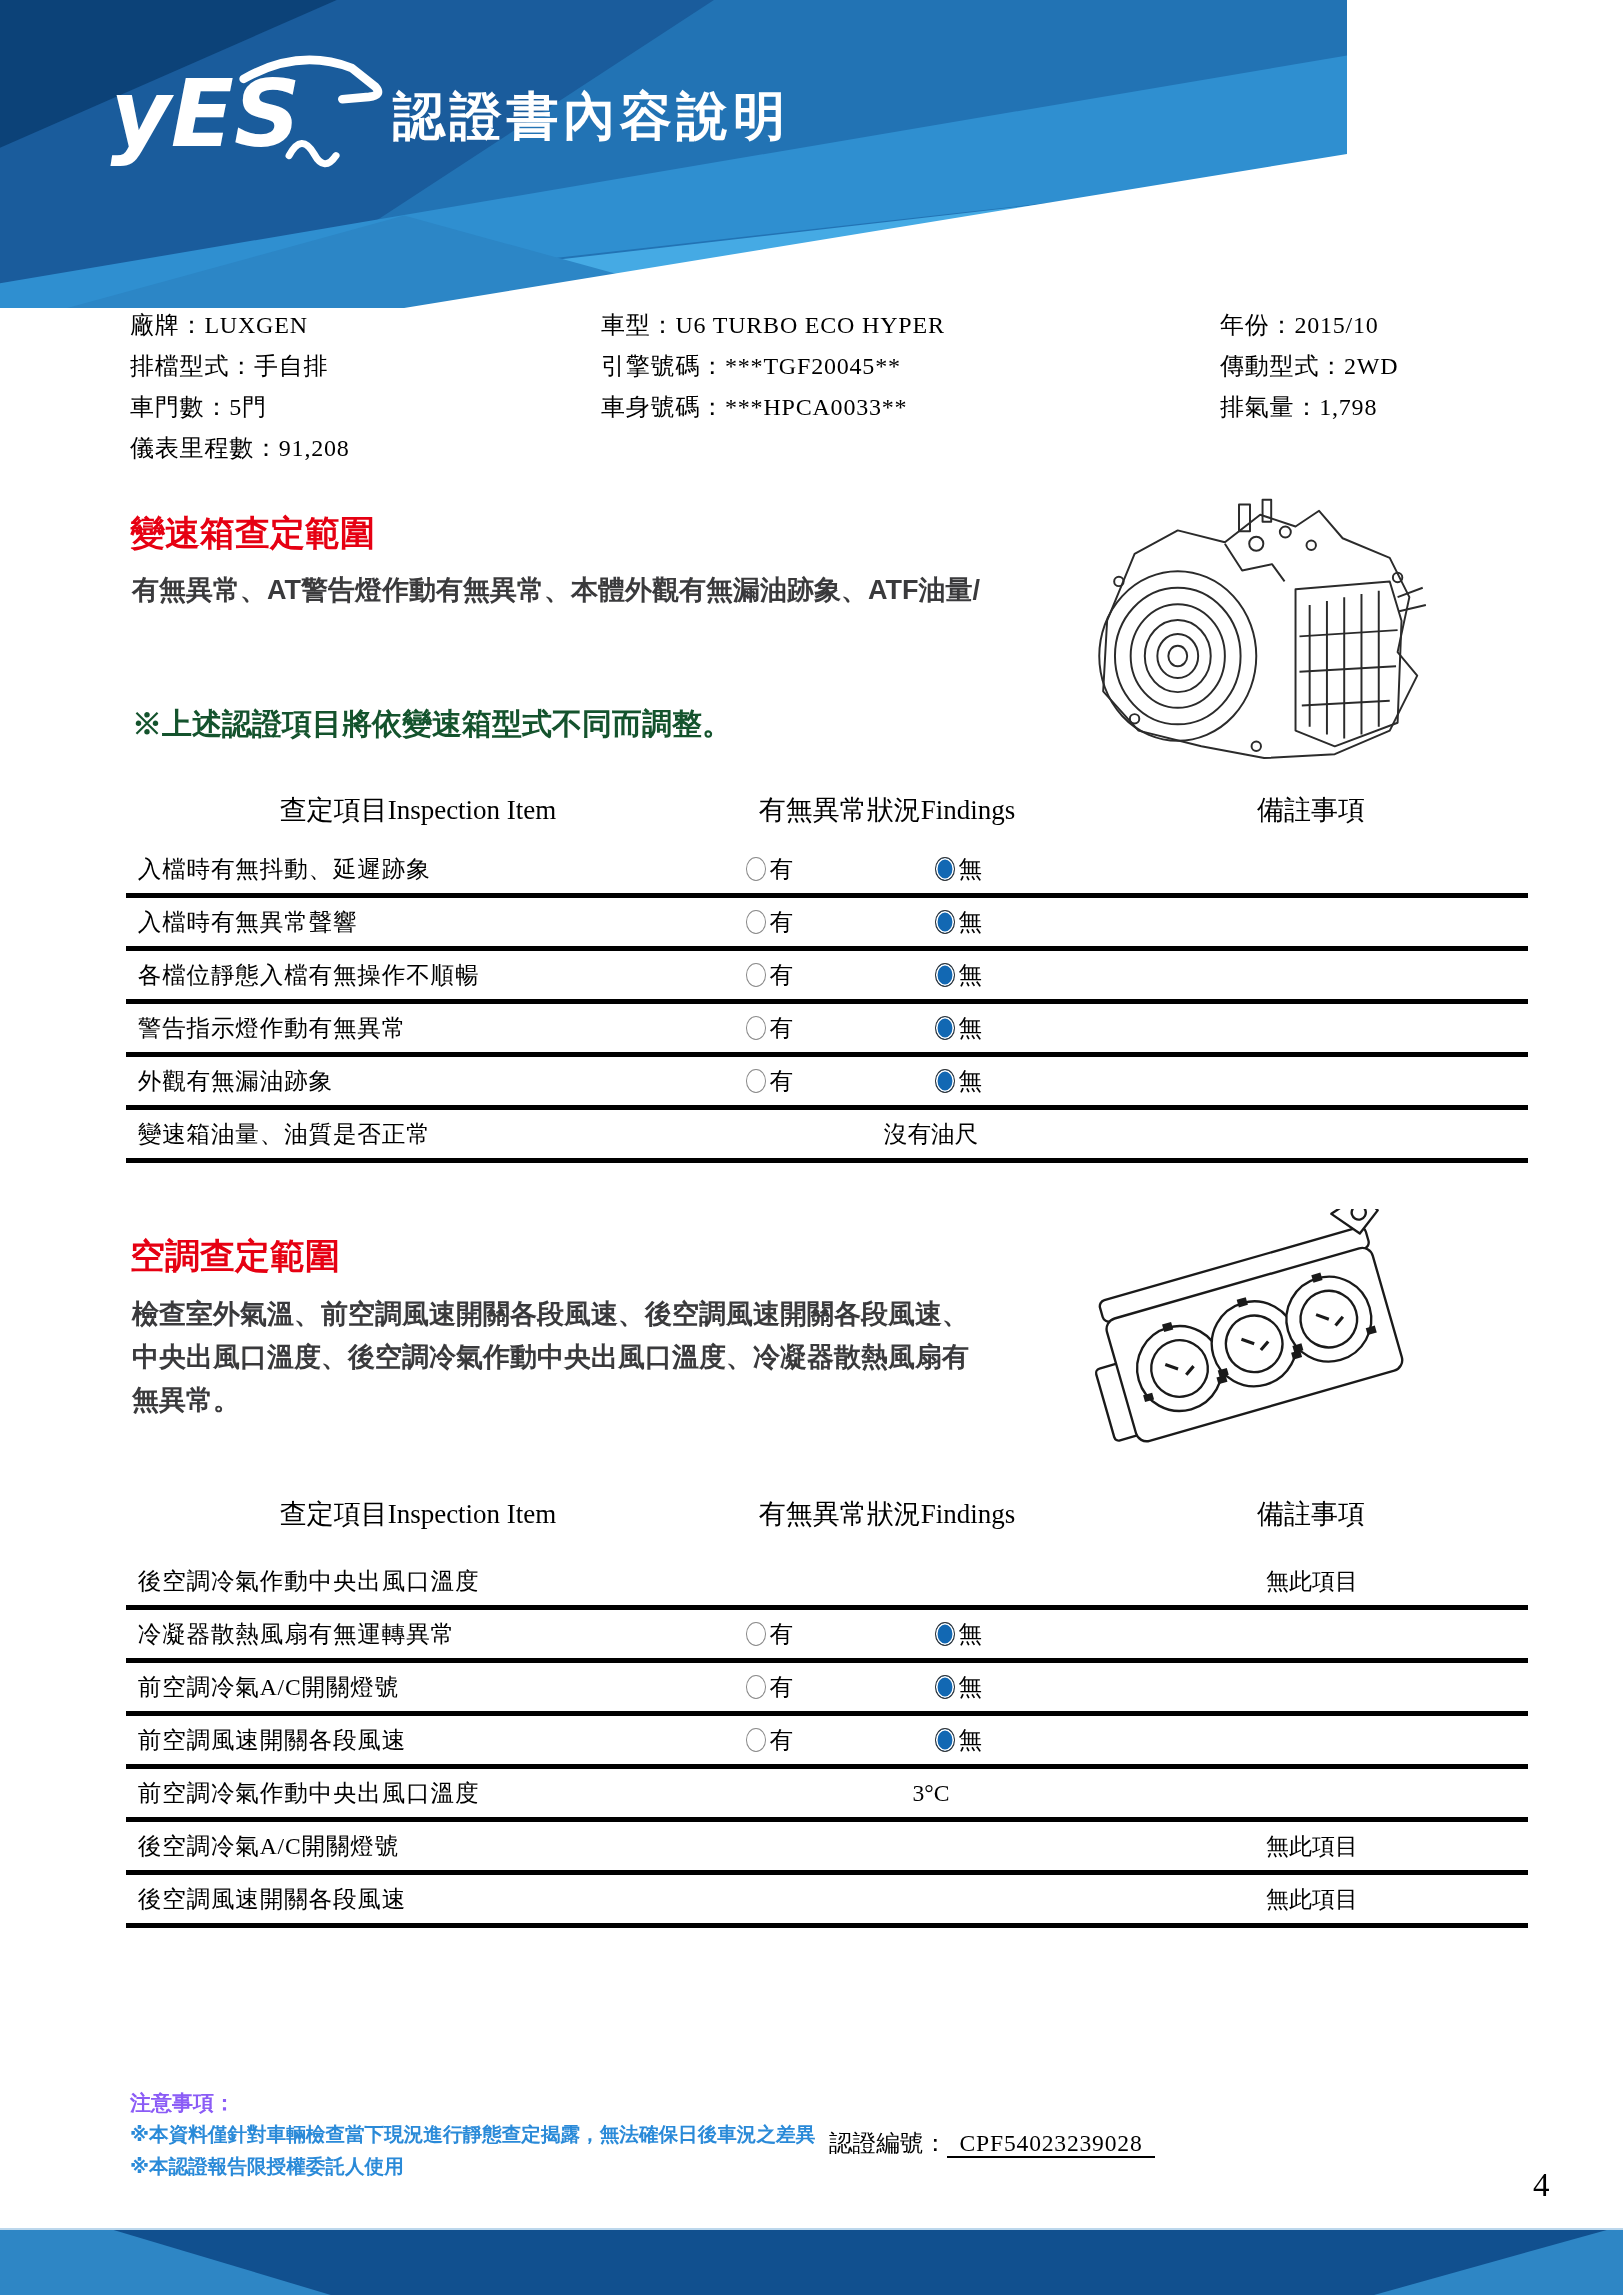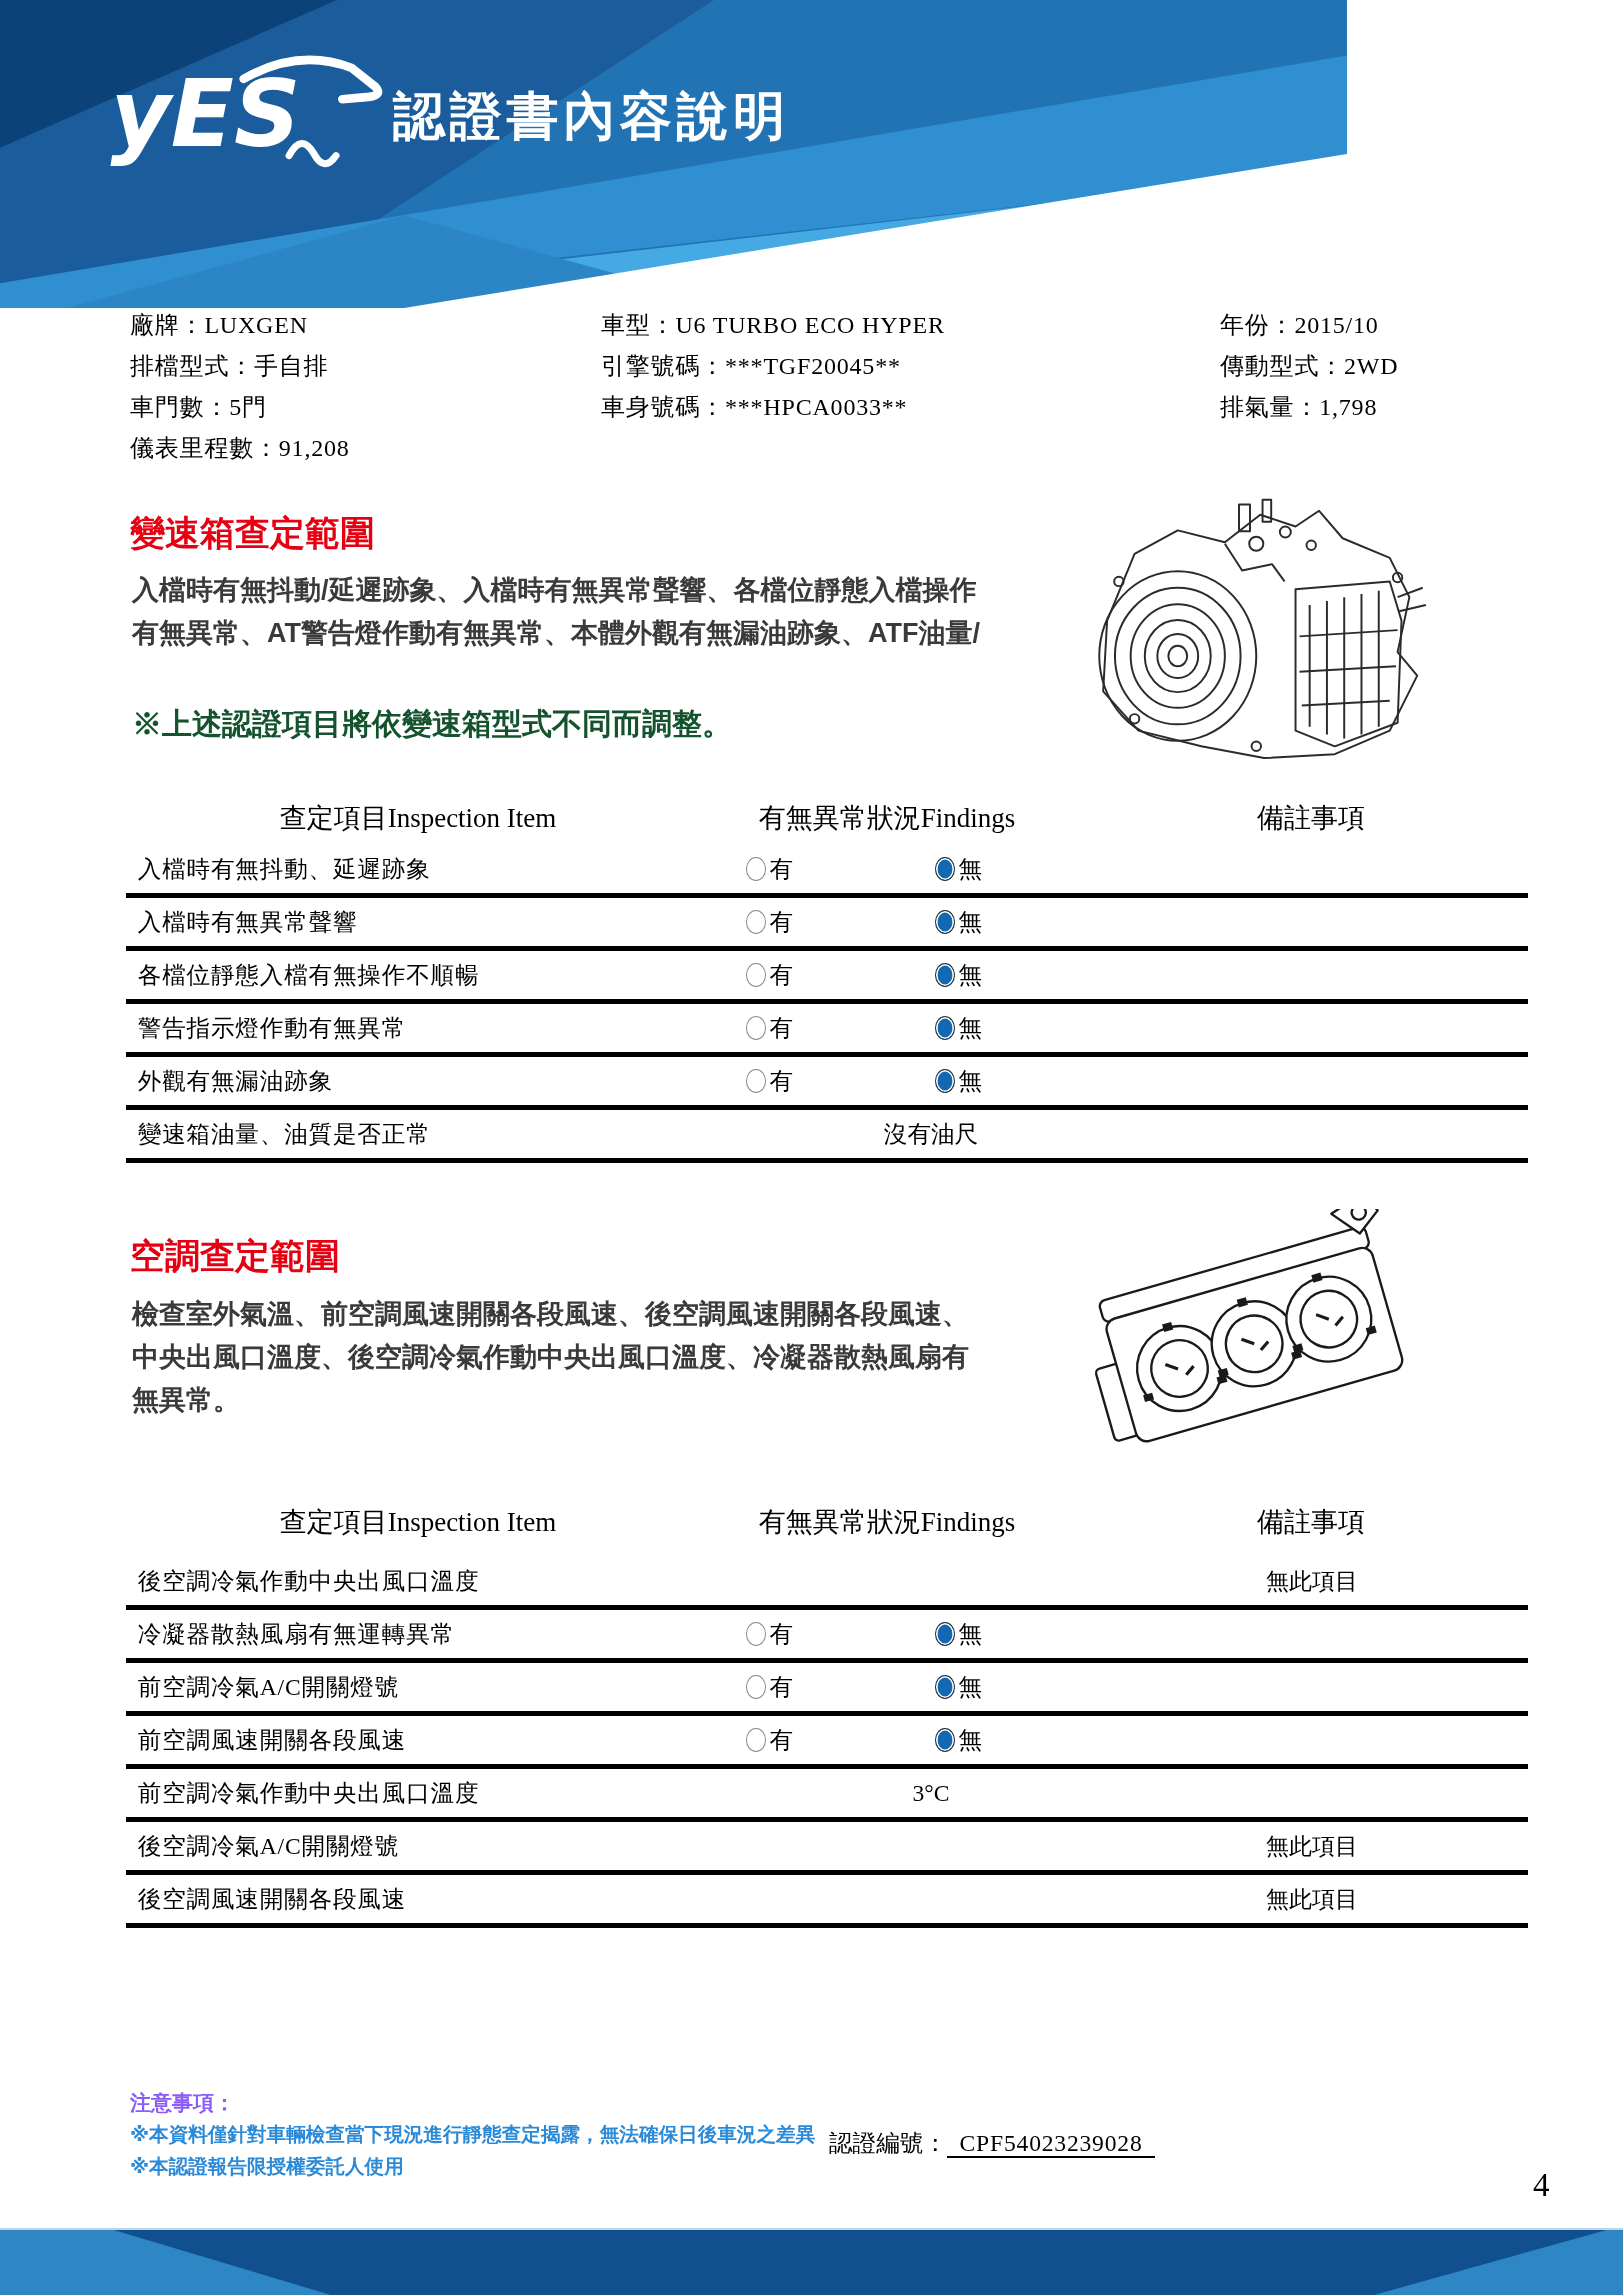--- a/index.html
+++ b/index.html
@@ -26,21 +26,21 @@
   .sec-title{position:absolute;font-family:"Liberation Sans","DejaVu Sans",sans-serif;font-weight:bold;
         font-size:35px;color:#e60012;white-space:nowrap;}
   .sec-desc{position:absolute;font-family:"Liberation Sans","DejaVu Sans",sans-serif;font-weight:bold;
         font-size:27px;color:#3a3a3c;}
   .desc-line{display:block;height:43px;line-height:43px;white-space:nowrap;}
   .sec-note{position:absolute;font-family:Liberation Serif, serif;font-weight:bold;
         font-size:30px;color:#14532d;white-space:nowrap;}
   .drawing{position:absolute;}
   
   .thead{position:absolute;left:0;width:1623px;height:39px;}
-  .th{position:absolute;transform:translateX(-50%);font-size:27px;white-space:nowrap;margin-top:8px;}
+  .th{position:absolute;transform:translateX(-50%);font-size:27px;white-space:nowrap;}
   .th.c1{left:418px;} .th.c2{left:887px;} .th.c3{left:1311px;}
   .itable{position:absolute;left:126px;width:1402px;}
   .t-row{position:relative;height:48px;border-bottom:5.5px solid #000;}
   .row-item{position:absolute;left:11.8px;top:50%;transform:translateY(-50%);font-size:23.6px;white-space:nowrap;letter-spacing:0.8px;}
   .radio-group{position:absolute;top:50%;transform:translateY(-50%);display:flex;align-items:center;gap:3.1px;}
   .rg-yes{left:620px;} .rg-no{left:809px;}
   .radio-circle{display:inline-block;width:20.4px;height:24px;border:1.6px solid #8a8a8a;border-radius:50%;
         background:#fff;box-sizing:border-box;}
   .radio-circle.sel{border:1.6px solid #333;background:#1268b3;box-shadow:inset 0 0 0 1.6px #fff;}
   .radio-label{font-size:23.6px;}
@@ -96,21 +96,20 @@
     </div>
     <div class="vi-col c3">
       <span class="vi-line">年份：2015/10</span>
       <span class="vi-line">傳動型式：2WD</span>
       <span class="vi-line">排氣量：1,798</span>
     </div>
   </div>
 
   <div class="sec-title" style="left:130px;top:510px;">變速箱查定範圍</div>
   <div class="sec-desc" style="left:132px;top:569px;">
-    <span class="desc-line">入檔時有無抖動/延遲跡象、入檔時有無異常聲響、各檔位靜態入檔操作</span>
     <span class="desc-line">有無異常、AT警告燈作動有無異常、本體外觀有無漏油跡象、ATF油量/</span>
   </div>
   <div class="sec-note" style="left:132px;top:704px;">※上述認證項目將依變速箱型式不同而調整。</div>
 
   <svg class="drawing" style="left:1060px;top:495px;" width="369" height="271" viewBox="0 0 470 345">
     <g fill="none" stroke="#2b2b2b" stroke-width="2.5" stroke-linejoin="round">
       <path d="M60,160 L95,75 L150,45 L210,60 L255,25 L300,40 L330,20 L360,55 L420,80 L445,130 L430,200 L455,230 L420,300 L350,330 L260,335 L180,320 L100,300 L55,250 Z"></path>
       <ellipse cx="150" cy="205" rx="100" ry="108"></ellipse>
       <ellipse cx="150" cy="205" rx="80" ry="87"></ellipse>
       <ellipse cx="150" cy="205" rx="60" ry="66"></ellipse>

